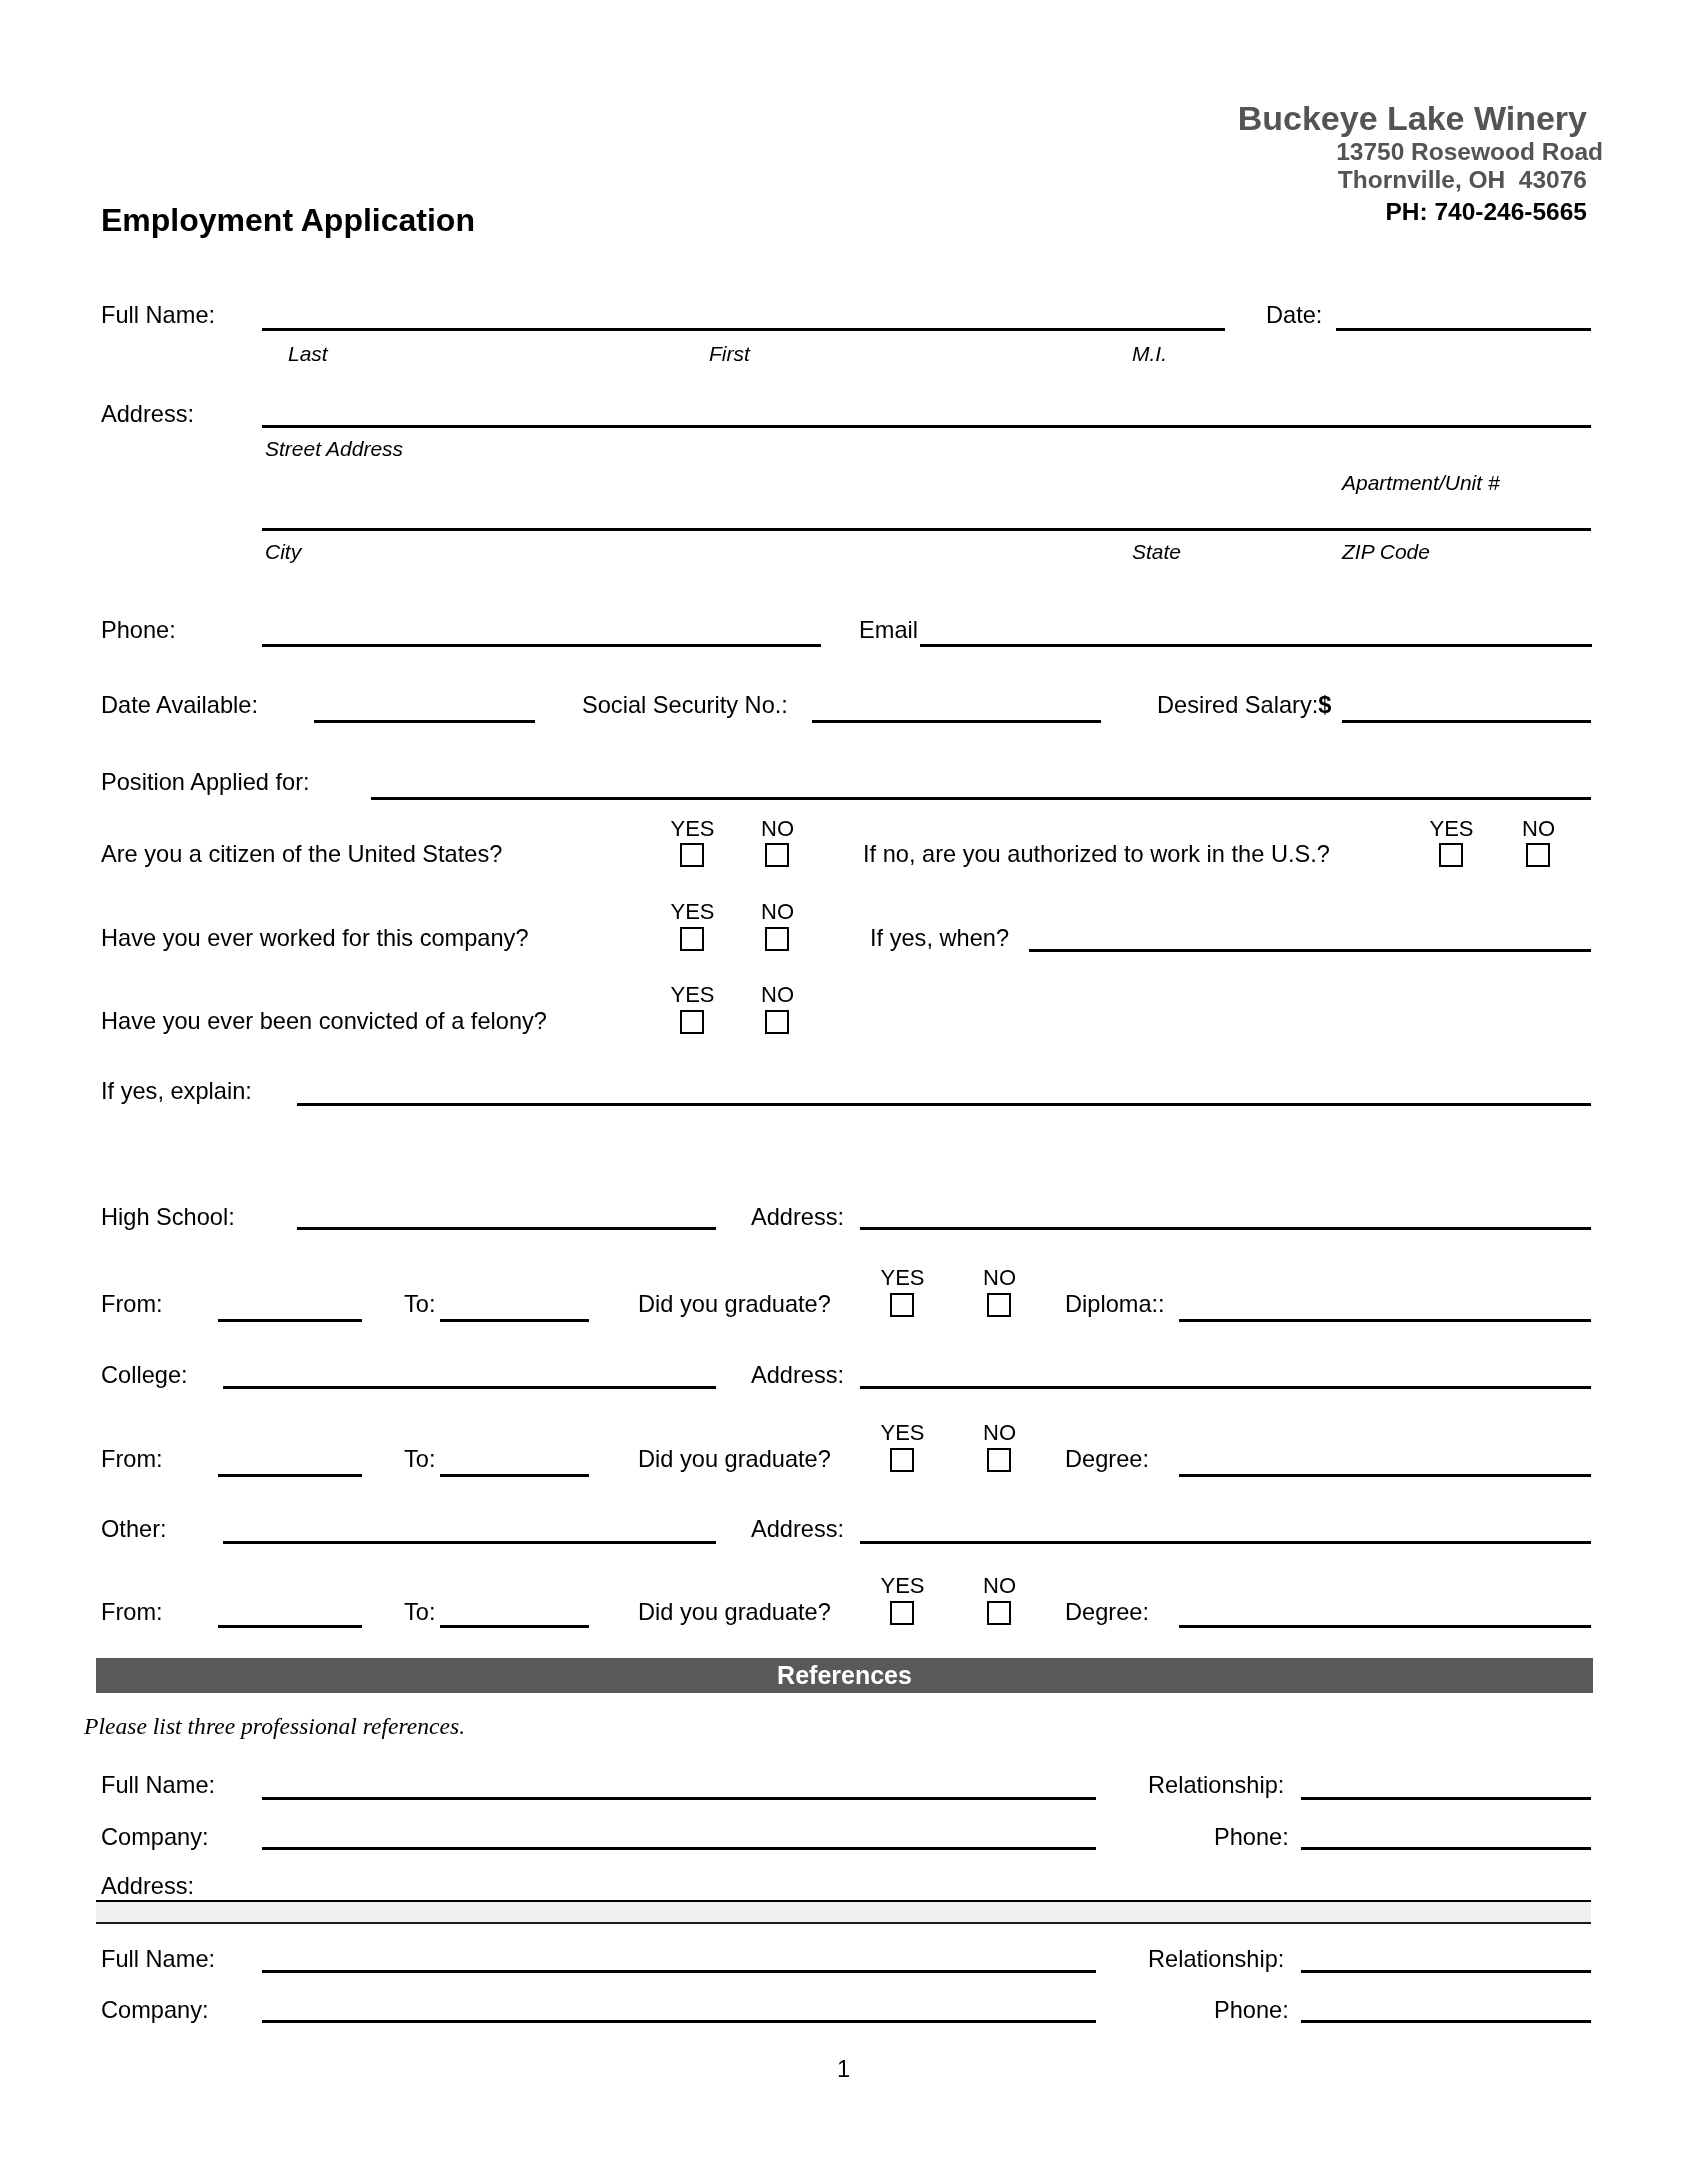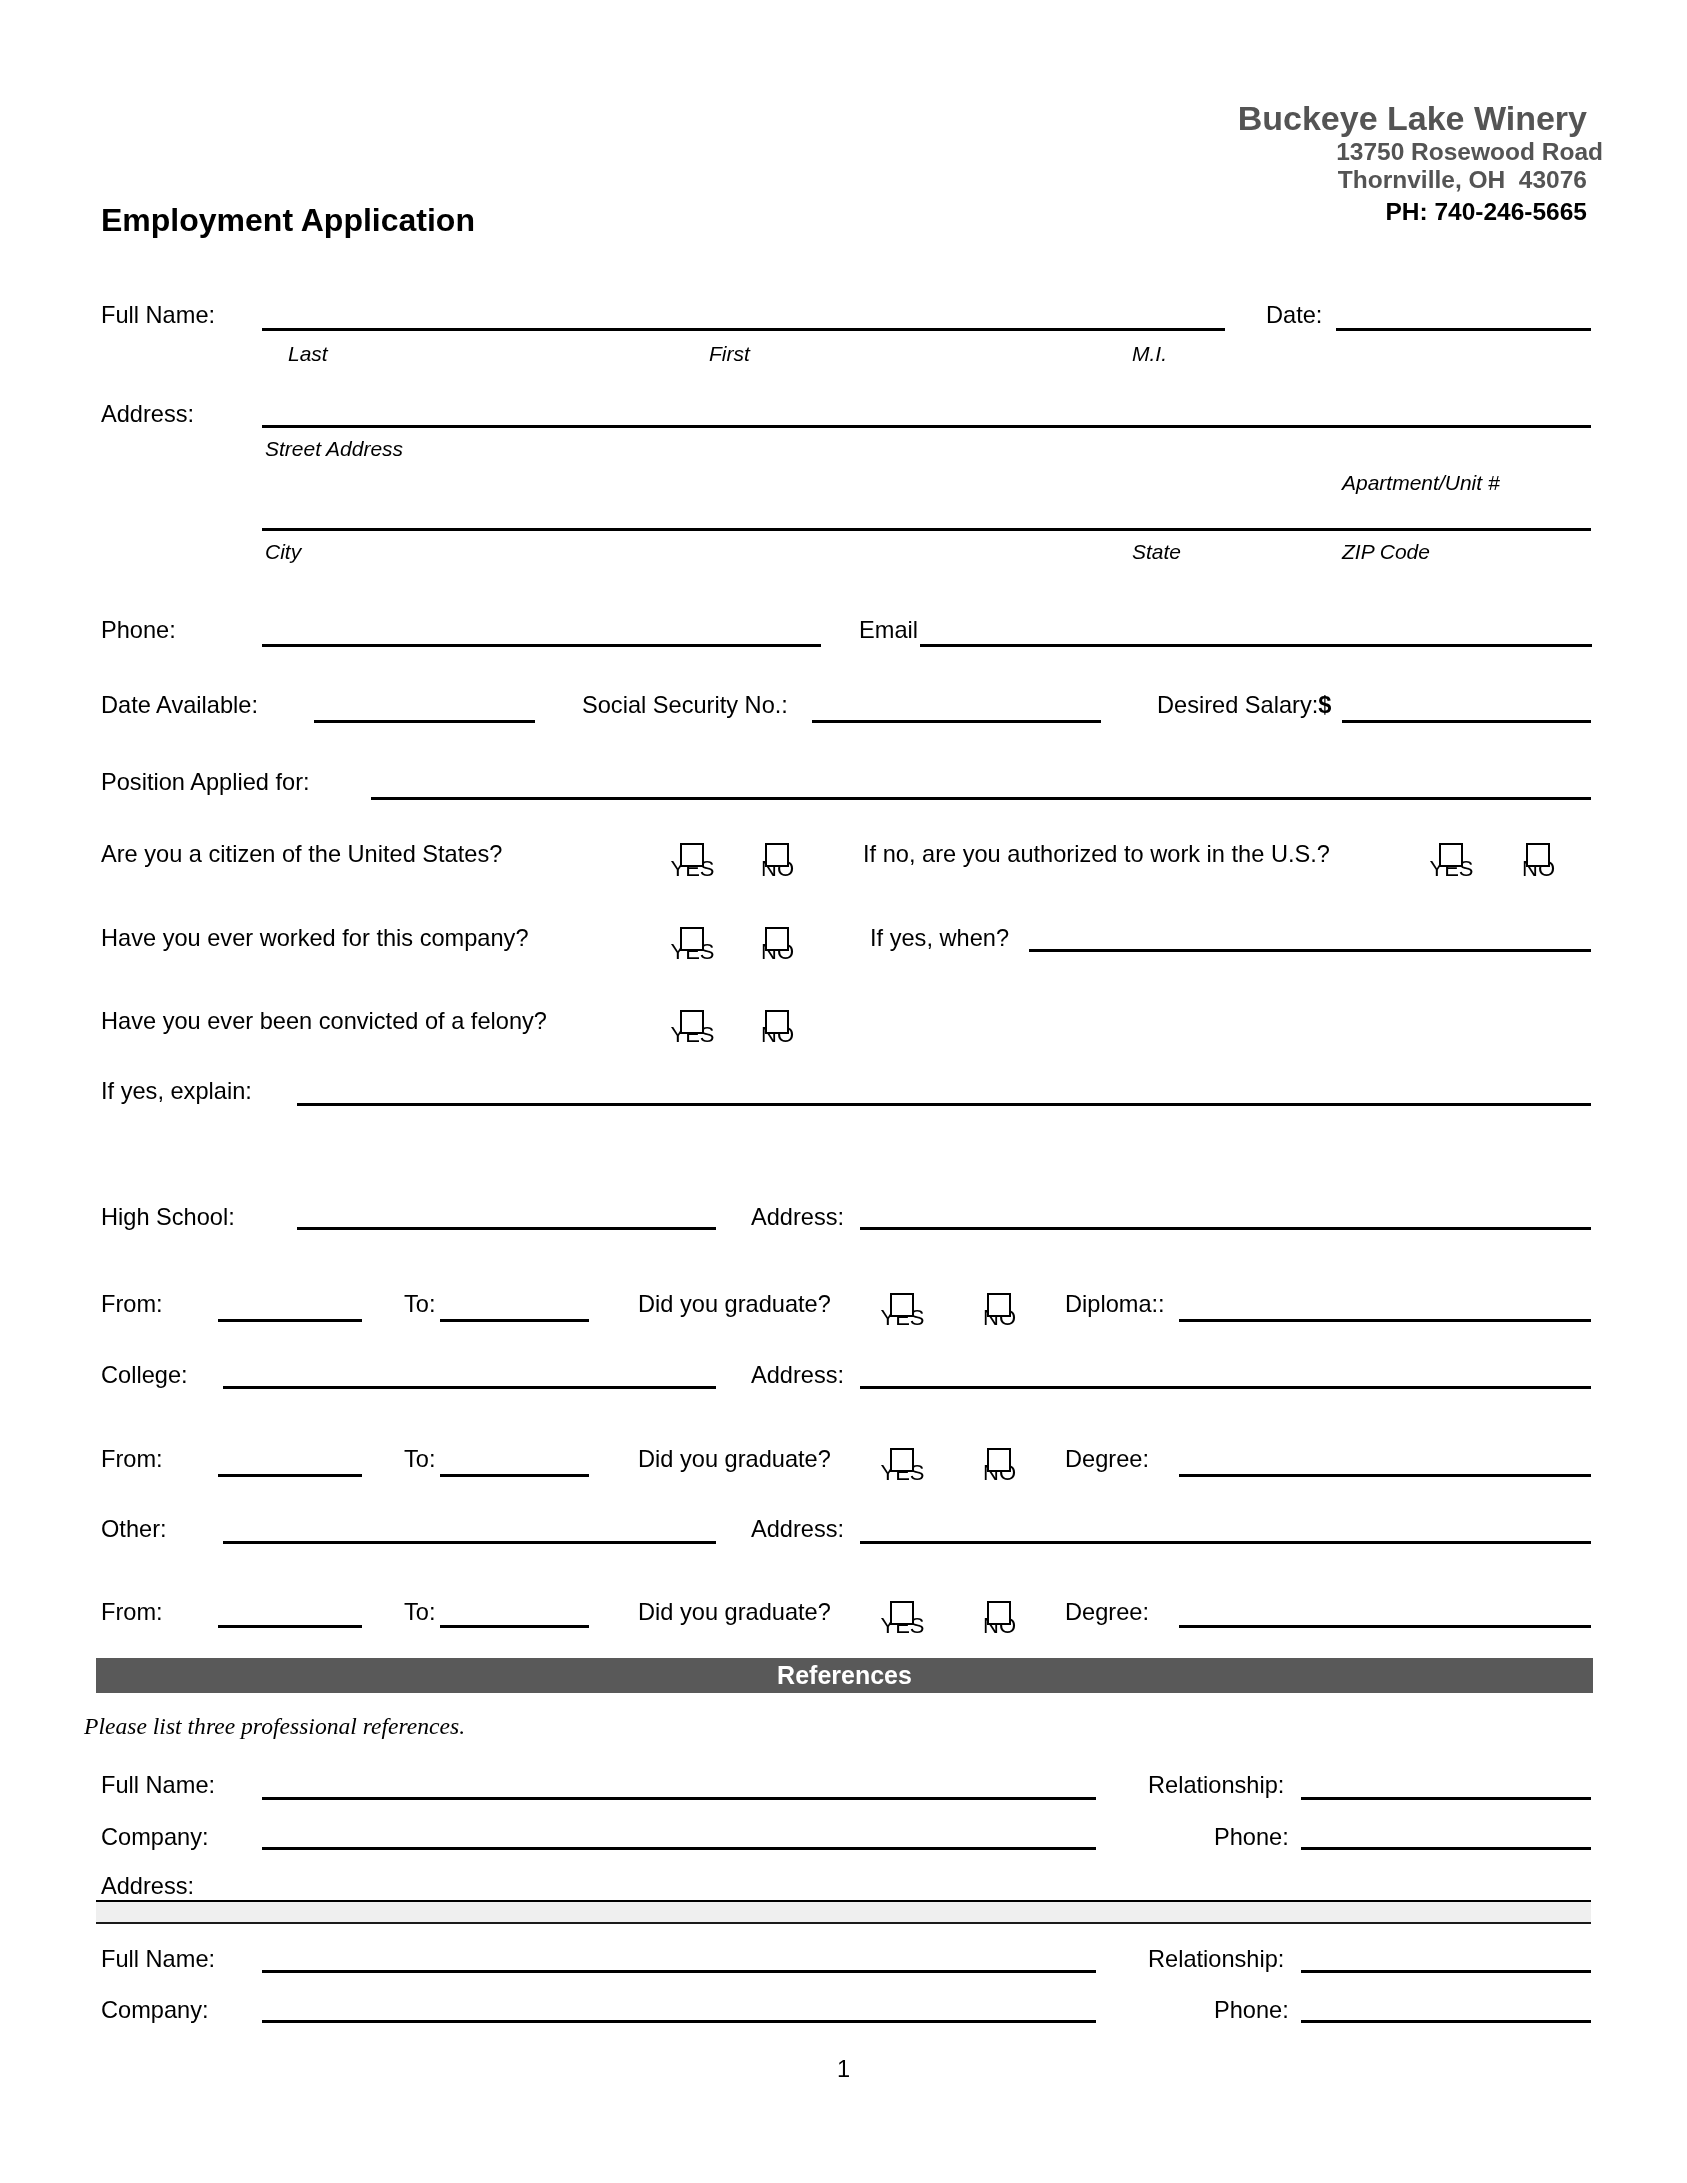--- a/index.html
+++ b/index.html
@@ -9,21 +9,21 @@
     height:2184px;
     background:#ffffff;
     font-family:"Liberation Sans", sans-serif;
     color:#000;
     overflow:hidden;
   }
   .lbl{position:absolute;font-size:23.6px;line-height:25px;white-space:nowrap;}
   .sub{position:absolute;font-size:21px;line-height:23px;font-style:italic;white-space:nowrap;}
   .line{position:absolute;height:2.6px;background:#000;}
   .cb{position:absolute;width:23.6px;height:23.6px;border:2.6px solid #000;box-sizing:border-box;background:#fff;}
-  .yn{position:absolute;width:47px;text-align:center;font-size:22px;line-height:23px;margin-top:40px;}
+  .yn{position:absolute;width:47px;text-align:center;font-size:22px;line-height:23px;}
   .bar{
     position:absolute;left:96px;width:1497px;height:35px;
     background:#595959;color:#fff;font-weight:bold;font-size:25px;
     display:flex;align-items:center;justify-content:center;
   }
   .hdr-co{position:absolute;right:100px;top:99px;font-size:34px;font-weight:bold;color:#545454;white-space:pre;}
   .hdr-ad1{position:absolute;right:84px;top:138px;font-size:24.5px;font-weight:bold;color:#545454;white-space:pre;}
   .hdr-ad2{position:absolute;right:100px;top:166px;font-size:24.5px;font-weight:bold;color:#545454;white-space:pre;}
   .hdr-title{position:absolute;left:101px;top:194px;font-size:32px;font-weight:bold;color:#000;margin-top:8px;}
   .hdr-ph{position:absolute;right:100px;top:198px;font-size:24.5px;font-weight:bold;color:#000;}

